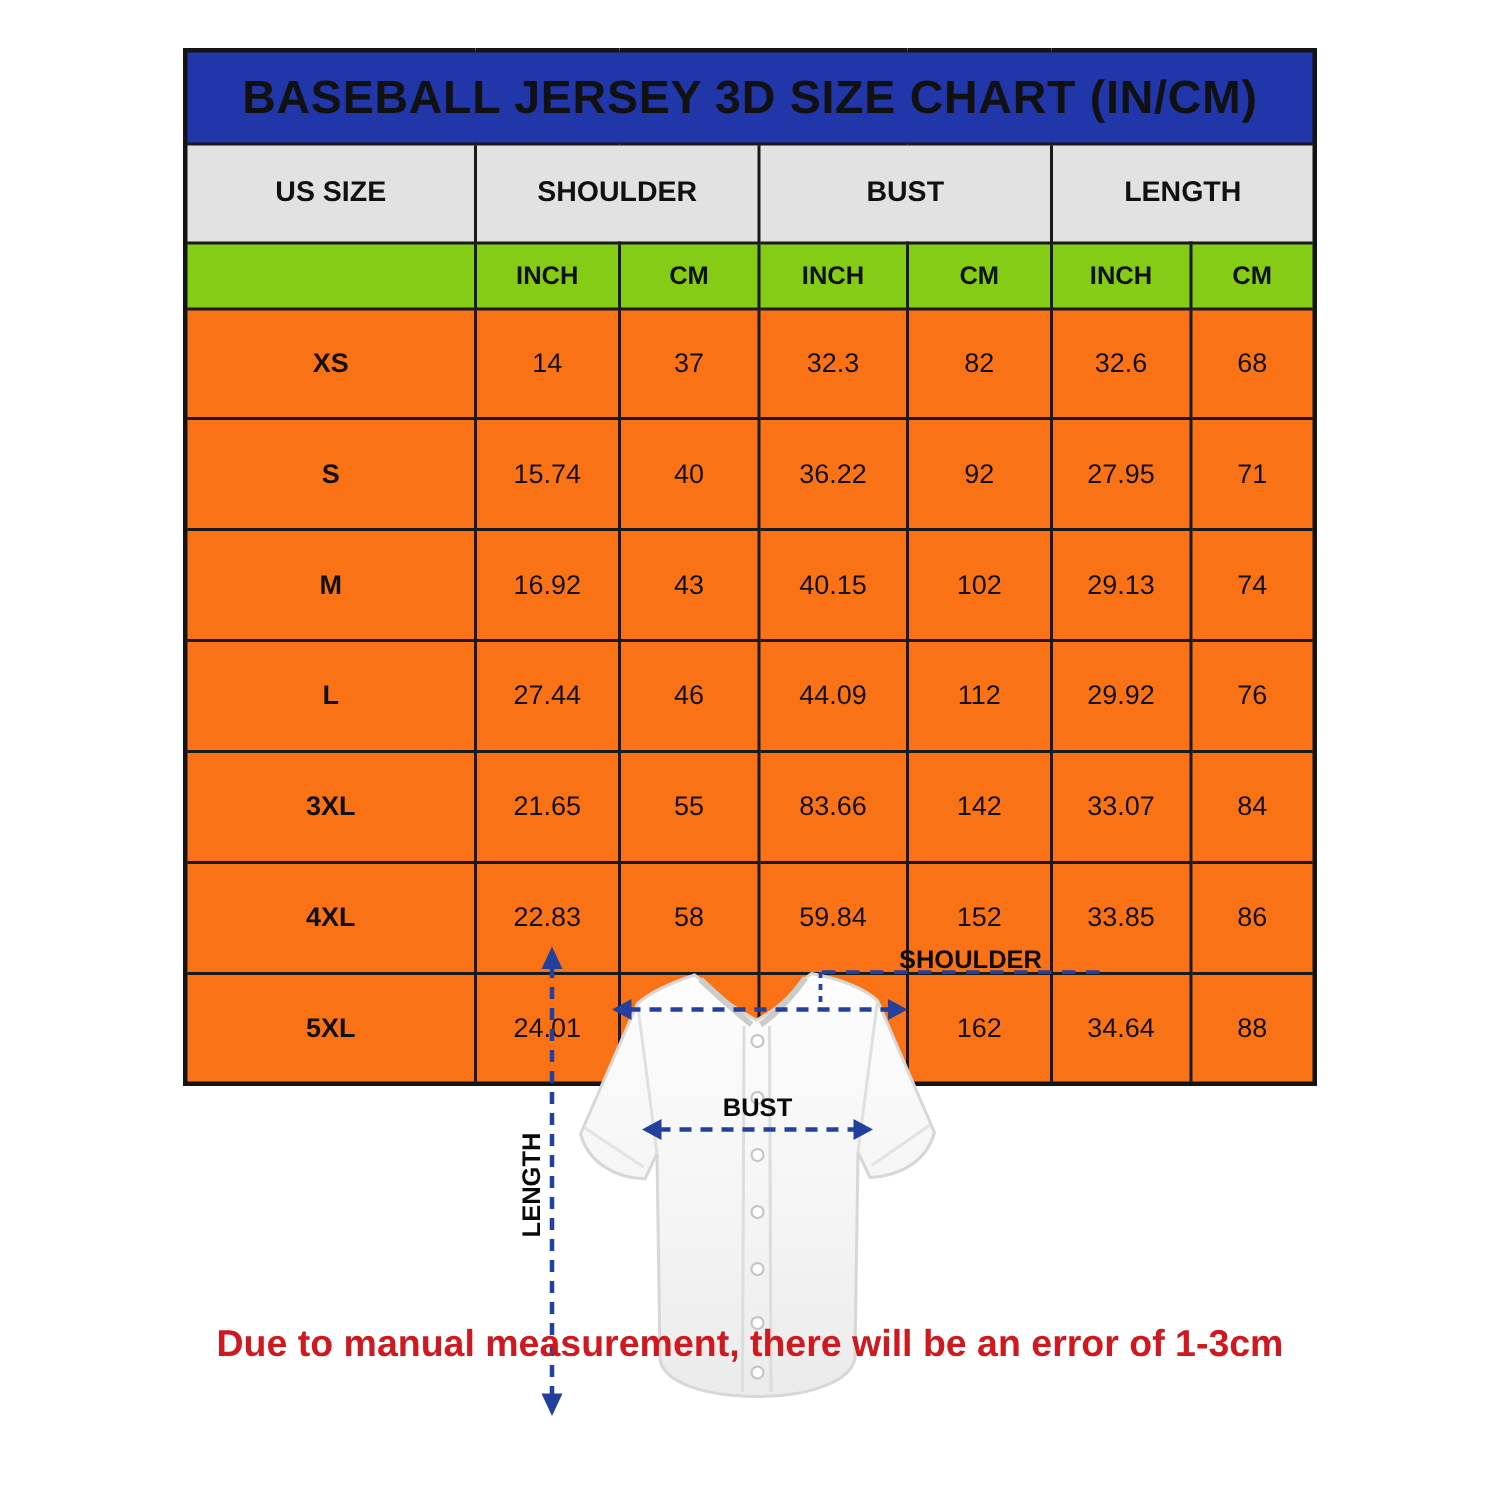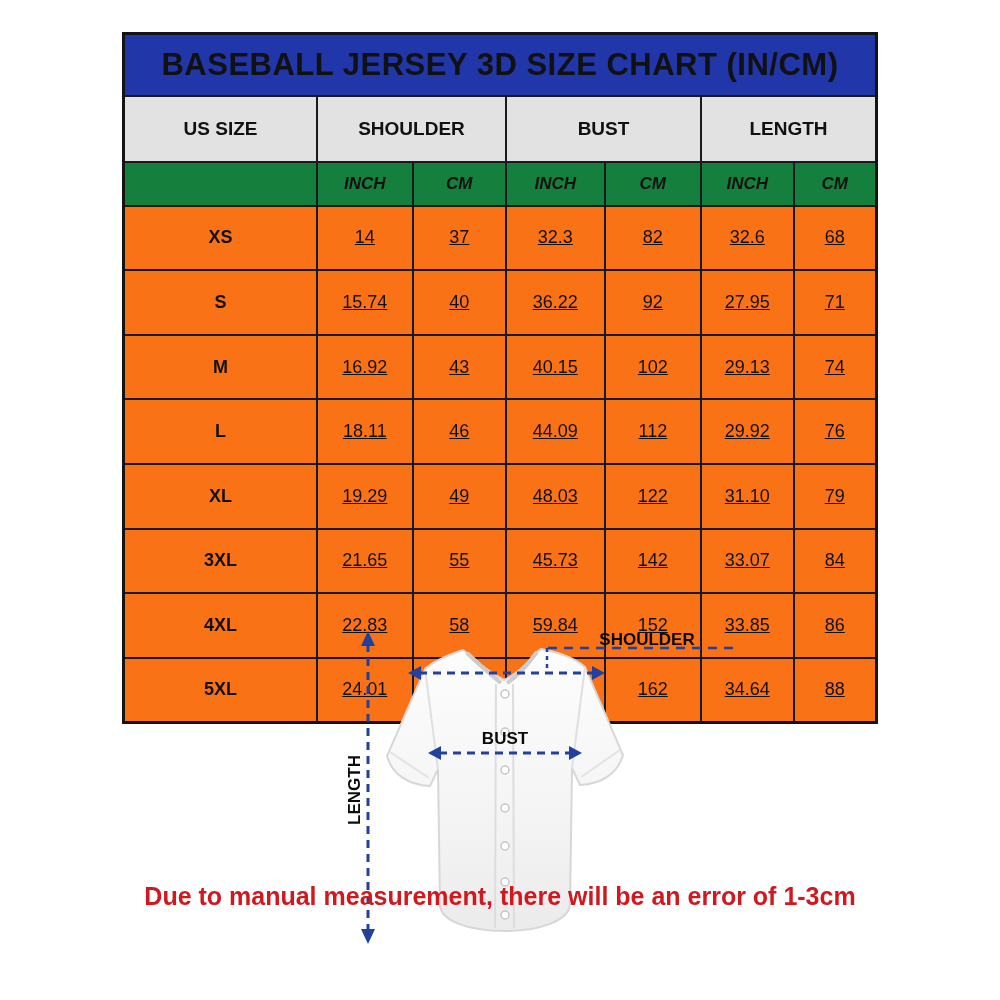--- a/index.html
+++ b/index.html
@@ -22,24 +22,24 @@
     padding:0;color:#111;
   }
   tr.banner-row{height:62px;}
   th.banner{
     background:var(--header-bg,#2136a8);
     color:#ffffff;font-size:31px;font-weight:bold;letter-spacing:0.5px;
   }
   tr.group-row{height:66px;margin-top:40px;}
   tr.group-row th{background:#e2e2e2;font-size:19px;font-weight:bold;}
   tr.unit-row{height:44px;}
-  tr.unit-row th{background:#15803d;font-size:17px;font-weight:bold;font-style:italic;}
+  tr.unit-row th{background:#84cc16;font-size:17px;font-weight:bold;}
   tbody tr{height:45px;background:#f97316;}
   tbody th.size-cell{font-size:18px;font-weight:bold;}
-  tbody td{font-size:18px;font-weight:normal;text-decoration:underline;}
+  tbody td{font-size:18px;font-weight:normal;}
 
   
   .diagram{position:absolute;left:330px;top:628px;width:420px;height:320px;}
   .diagram svg{position:absolute;left:0;top:0;}
   .lbl{position:absolute;font-weight:bold;color:#0b0b0b;font-size:17px;text-align:center;}
   .lbl.shoulder{left:262px;top:2px;width:110px;}
   .lbl.bust{left:135px;top:101px;width:80px;}
   .lbl.length{
     left:-20px;top:152px;width:90px;height:20px;line-height:20px;
     transform:rotate(-90deg);
@@ -109,41 +109,32 @@
           <th class="size-cell">M</th>
           <td>16.92</td>
           <td>43</td>
           <td>40.15</td>
           <td>102</td>
           <td>29.13</td>
           <td>74</td>
         </tr>
         <tr>
           <th class="size-cell">L</th>
-          <td>18.11</td>
+          <td>27.44</td>
           <td>46</td>
           <td>44.09</td>
           <td>112</td>
           <td>29.92</td>
           <td>76</td>
         </tr>
         <tr>
-          <th class="size-cell">XL</th>
-          <td>19.29</td>
-          <td>49</td>
-          <td>48.03</td>
-          <td>122</td>
-          <td>31.10</td>
-          <td>79</td>
-        </tr>
-        <tr>
           <th class="size-cell">3XL</th>
           <td>21.65</td>
           <td>55</td>
-          <td>45.73</td>
+          <td>83.66</td>
           <td>142</td>
           <td>33.07</td>
           <td>84</td>
         </tr>
         <tr>
           <th class="size-cell">4XL</th>
           <td>22.83</td>
           <td>58</td>
           <td>59.84</td>
           <td>152</td>

